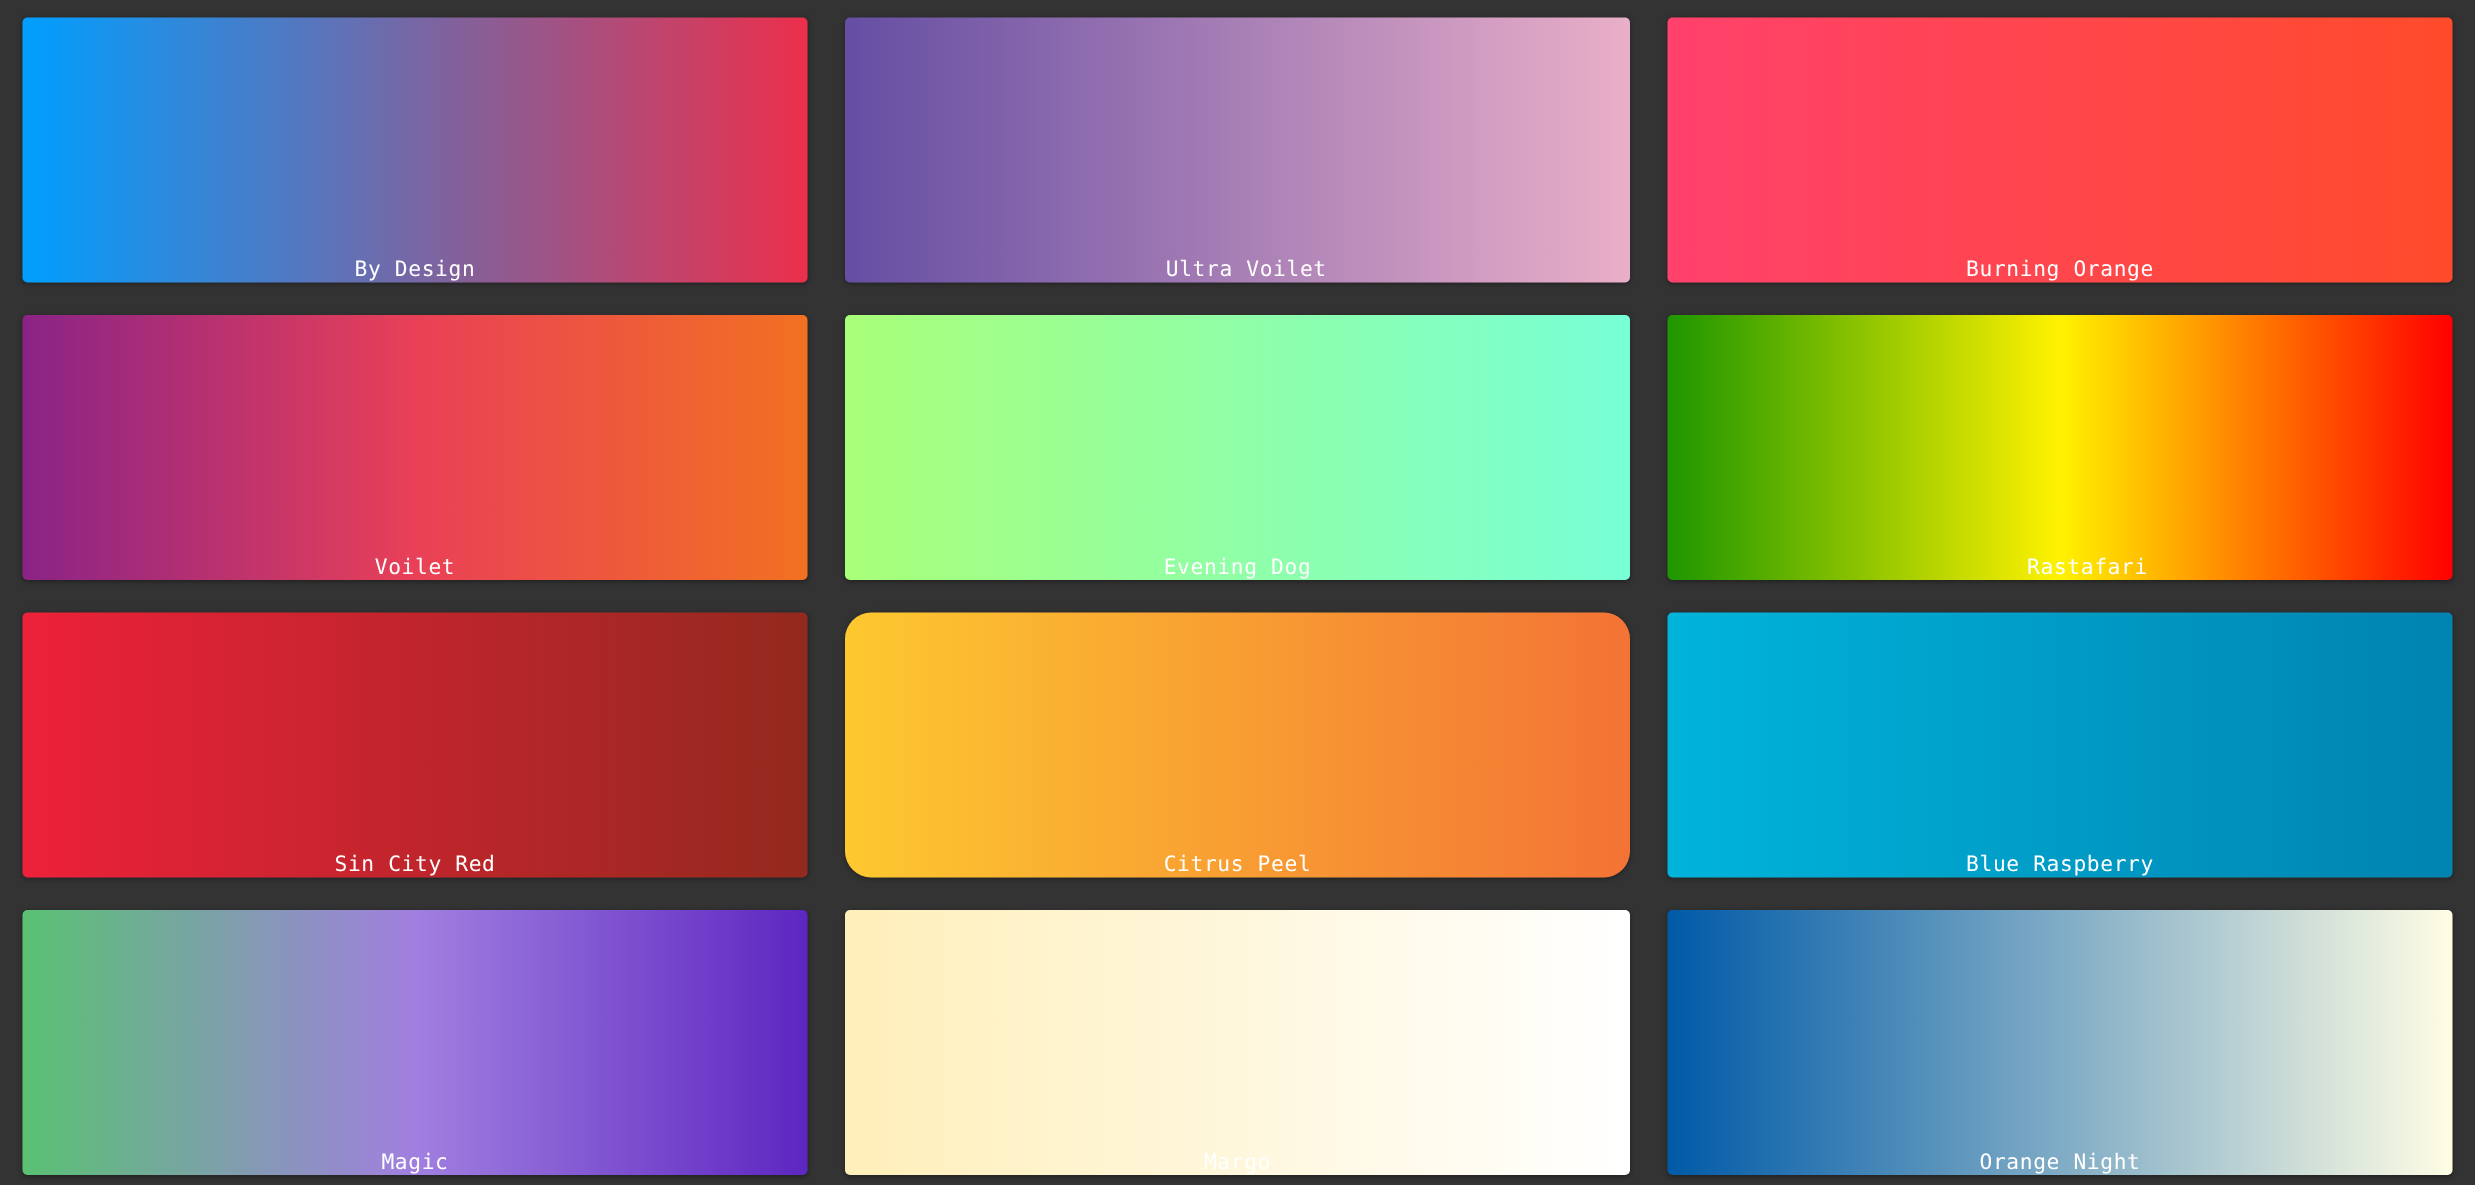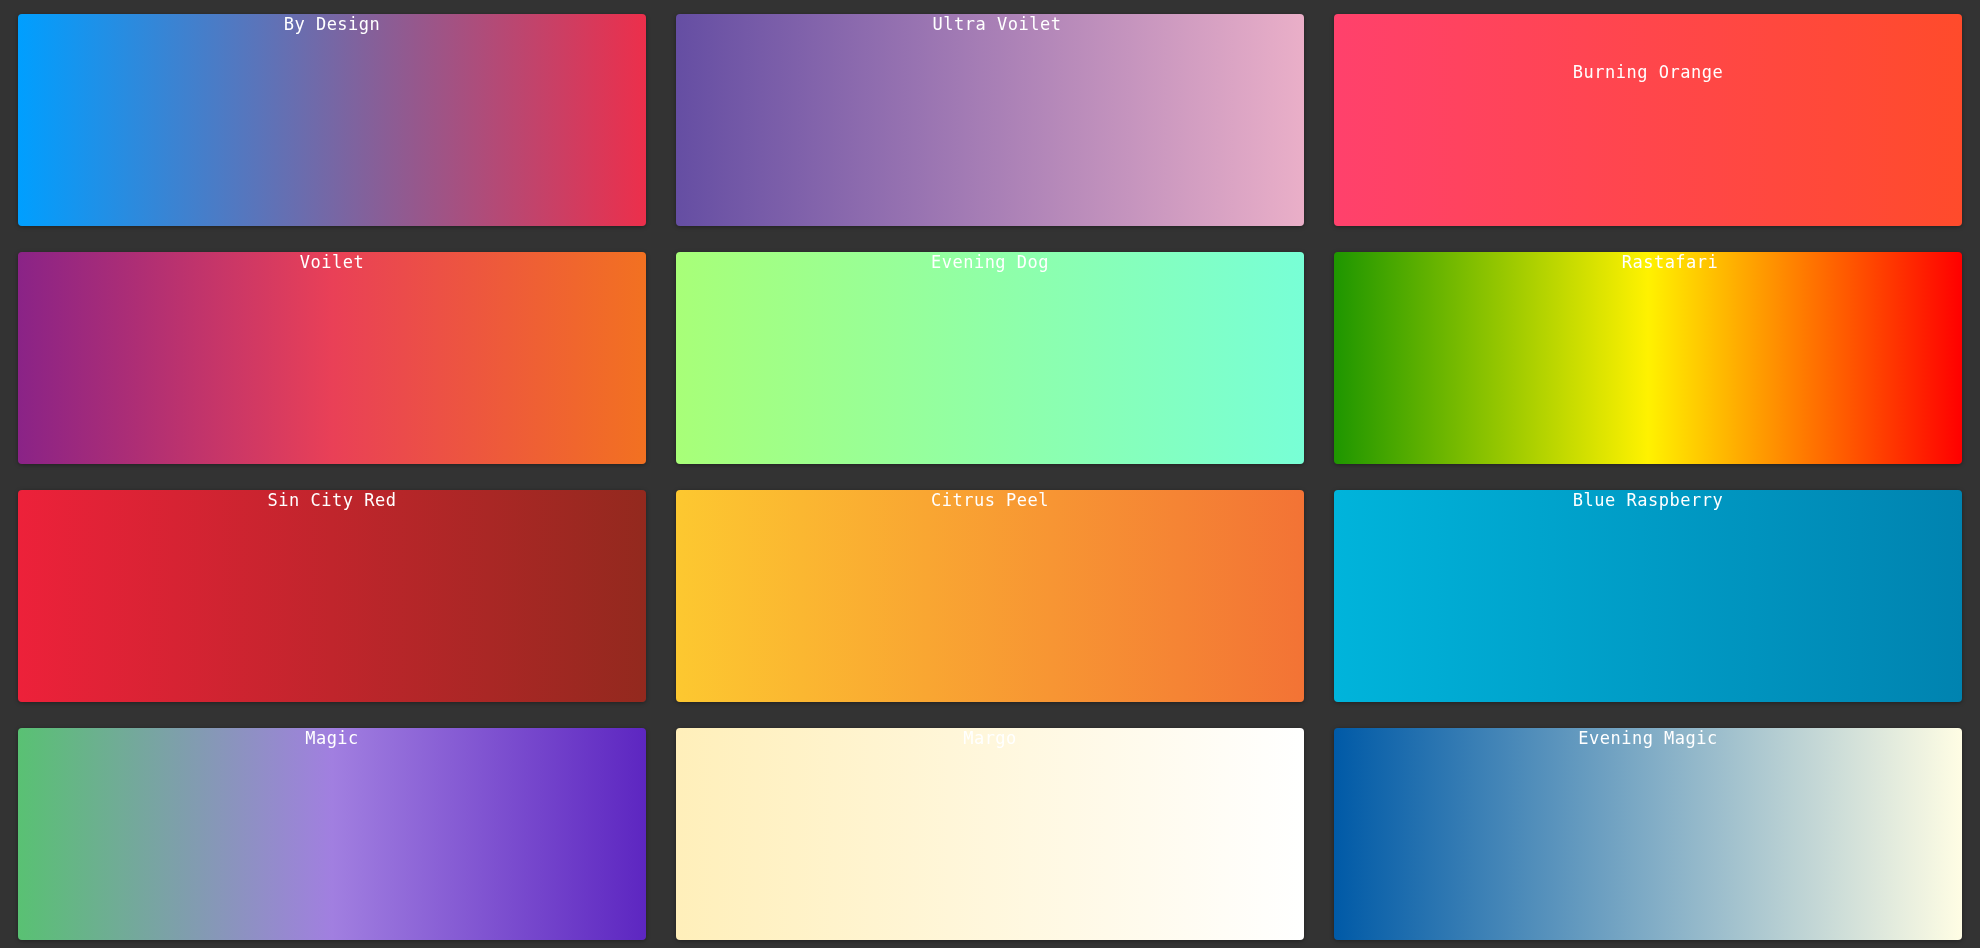--- a/index.html
+++ b/index.html
@@ -21,21 +21,21 @@
     padding: 14px 18px 8px 18px;
     display: grid;
     grid-template-columns: repeat(3, 1fr);
     grid-auto-rows: 212px;
     column-gap: 30px;
     row-gap: 26px;
   }
   .card {
     border-radius: 4px;
     display: flex;
-    align-items: flex-start;
+    align-items: flex-end;
     justify-content: center;
     color: #ffffff;
     font-size: 17px;
     letter-spacing: 0.5px;
     box-shadow: 0 1px 4px rgba(0,0,0,0.35);
     cursor: pointer;
     user-select: none;
   }
   .card-label {
     white-space: nowrap;
@@ -60,28 +60,28 @@
     </div>
     <div class="card" style="background: linear-gradient(to right, rgb(168, 255, 120), rgb(120, 255, 214));">
       <span class="card-label" style="color: rgb(255, 255, 255);">Evening Dog</span>
     </div>
     <div class="card" style="background: linear-gradient(to right, rgb(30, 150, 0), rgb(255, 242, 0), rgb(255, 0, 0));">
       <span class="card-label" style="color: rgb(255, 255, 255); margin-left: 44px;">Rastafari</span>
     </div>
     <div class="card" style="background: linear-gradient(to right, rgb(237, 33, 58), rgb(147, 41, 30));">
       <span class="card-label" style="color: rgb(255, 255, 255);">Sin City Red</span>
     </div>
-    <div class="card" style="background: linear-gradient(to right, rgb(253, 200, 48), rgb(243, 115, 53));">
+    <div class="card" style="background: linear-gradient(to right, rgb(253, 200, 48), rgb(243, 115, 53)); border-radius: 21px;">
       <span class="card-label" style="color: rgb(255, 255, 255);">Citrus Peel</span>
     </div>
     <div class="card" style="background: linear-gradient(to right, rgb(0, 180, 219), rgb(0, 131, 176));">
       <span class="card-label" style="color: rgb(255, 255, 255);">Blue Raspberry</span>
     </div>
     <div class="card" style="background: linear-gradient(to right, rgb(89, 193, 115), rgb(161, 127, 224), rgb(93, 38, 193));">
       <span class="card-label" style="color: rgb(255, 255, 255);">Magic</span>
     </div>
     <div class="card" style="background: linear-gradient(to right, rgb(255, 239, 186), rgb(255, 255, 255));">
       <span class="card-label" style="color: rgb(255, 255, 255);">Margo</span>
     </div>
     <div class="card" style="background: linear-gradient(to right, rgb(0, 90, 167), rgb(255, 253, 228));">
-      <span class="card-label" style="color: rgb(255, 255, 255);">Evening Magic</span>
+      <span class="card-label" style="color: rgb(255, 255, 255);">Orange Night</span>
     </div>
   </main>
 
 </body></html>

